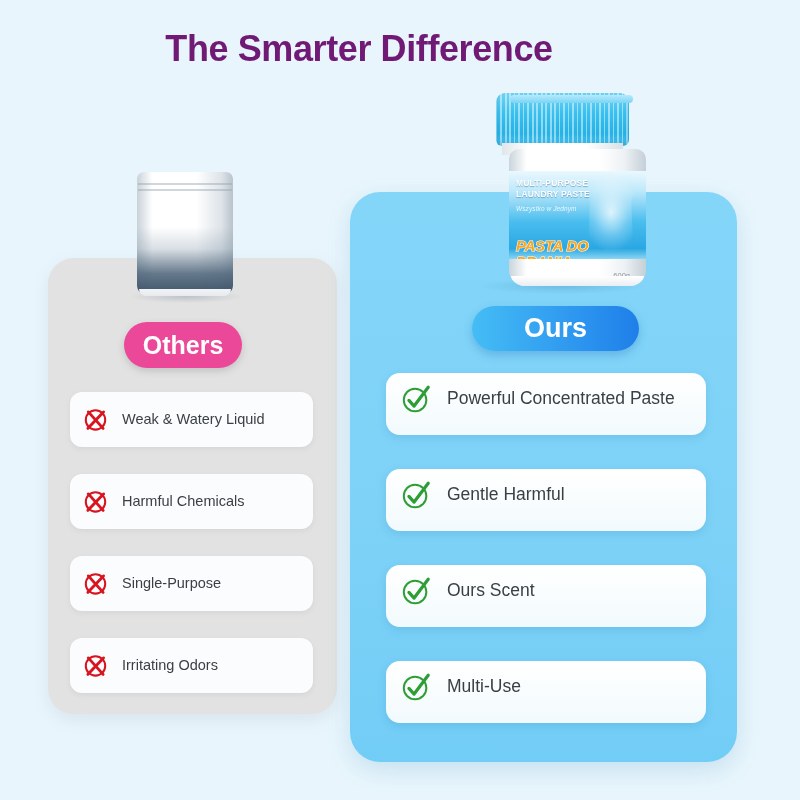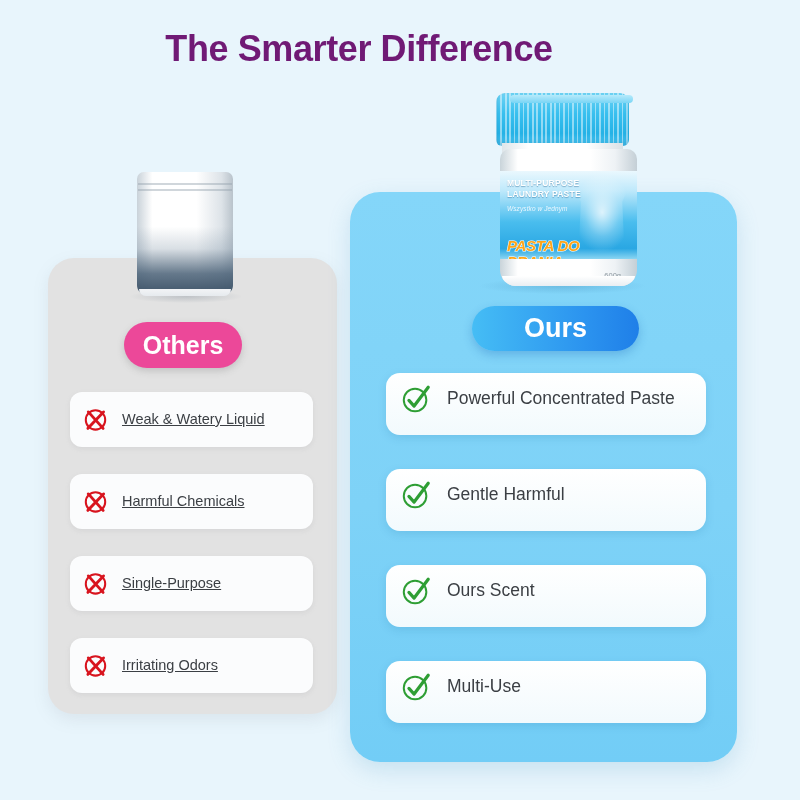--- a/index.html
+++ b/index.html
@@ -117,21 +117,21 @@
   }
 
   .row-icon { flex: 0 0 auto; display: block; }
   .icon-x     { width: 27px; height: 27px; }
   .icon-check { width: 32px; height: 32px; }
 
   .row-label {
     color: #3b3f44;
     line-height: 1.22;
   }
-  .label-others { font-size: 14.5px; margin-left: 13px; text-decoration: underline; }
+  .label-others { font-size: 14.5px; margin-left: 13px; }
   .label-ours   { font-size: 17.5px; margin-left: 15px; }
 
   
   .jar-other {
     position: absolute;
     left: 137px;
     top: 172px;
     width: 96px;
     height: 124px;
   }
@@ -203,21 +203,21 @@
     background: linear-gradient(180deg,#b6eafb 0%, #79d5f5 100%);
   }
   .jar-ours .neck {
     position: absolute;
     left: 15px; top: 50px;
     width: 121px; height: 12px;
     background: linear-gradient(90deg,#dfe6ea 0%, #ffffff 22%, #ffffff 70%, #d9e1e6 100%);
   }
   .jar-ours .body {
     position: absolute;
-    left: 13px; top: 56px;
+    left: 22px; top: 56px;
     width: 137px; height: 137px;
     border-radius: 10px 10px 16px 16px;
     background: linear-gradient(90deg,
       #c9d4da 0%, #ffffff 13%, #ffffff 66%, #eef2f5 84%, #c4cfd6 100%);
     overflow: hidden;
   }
   .jar-ours .label {
     position: absolute;
     left: 0; right: 0;
     top: 22px;

